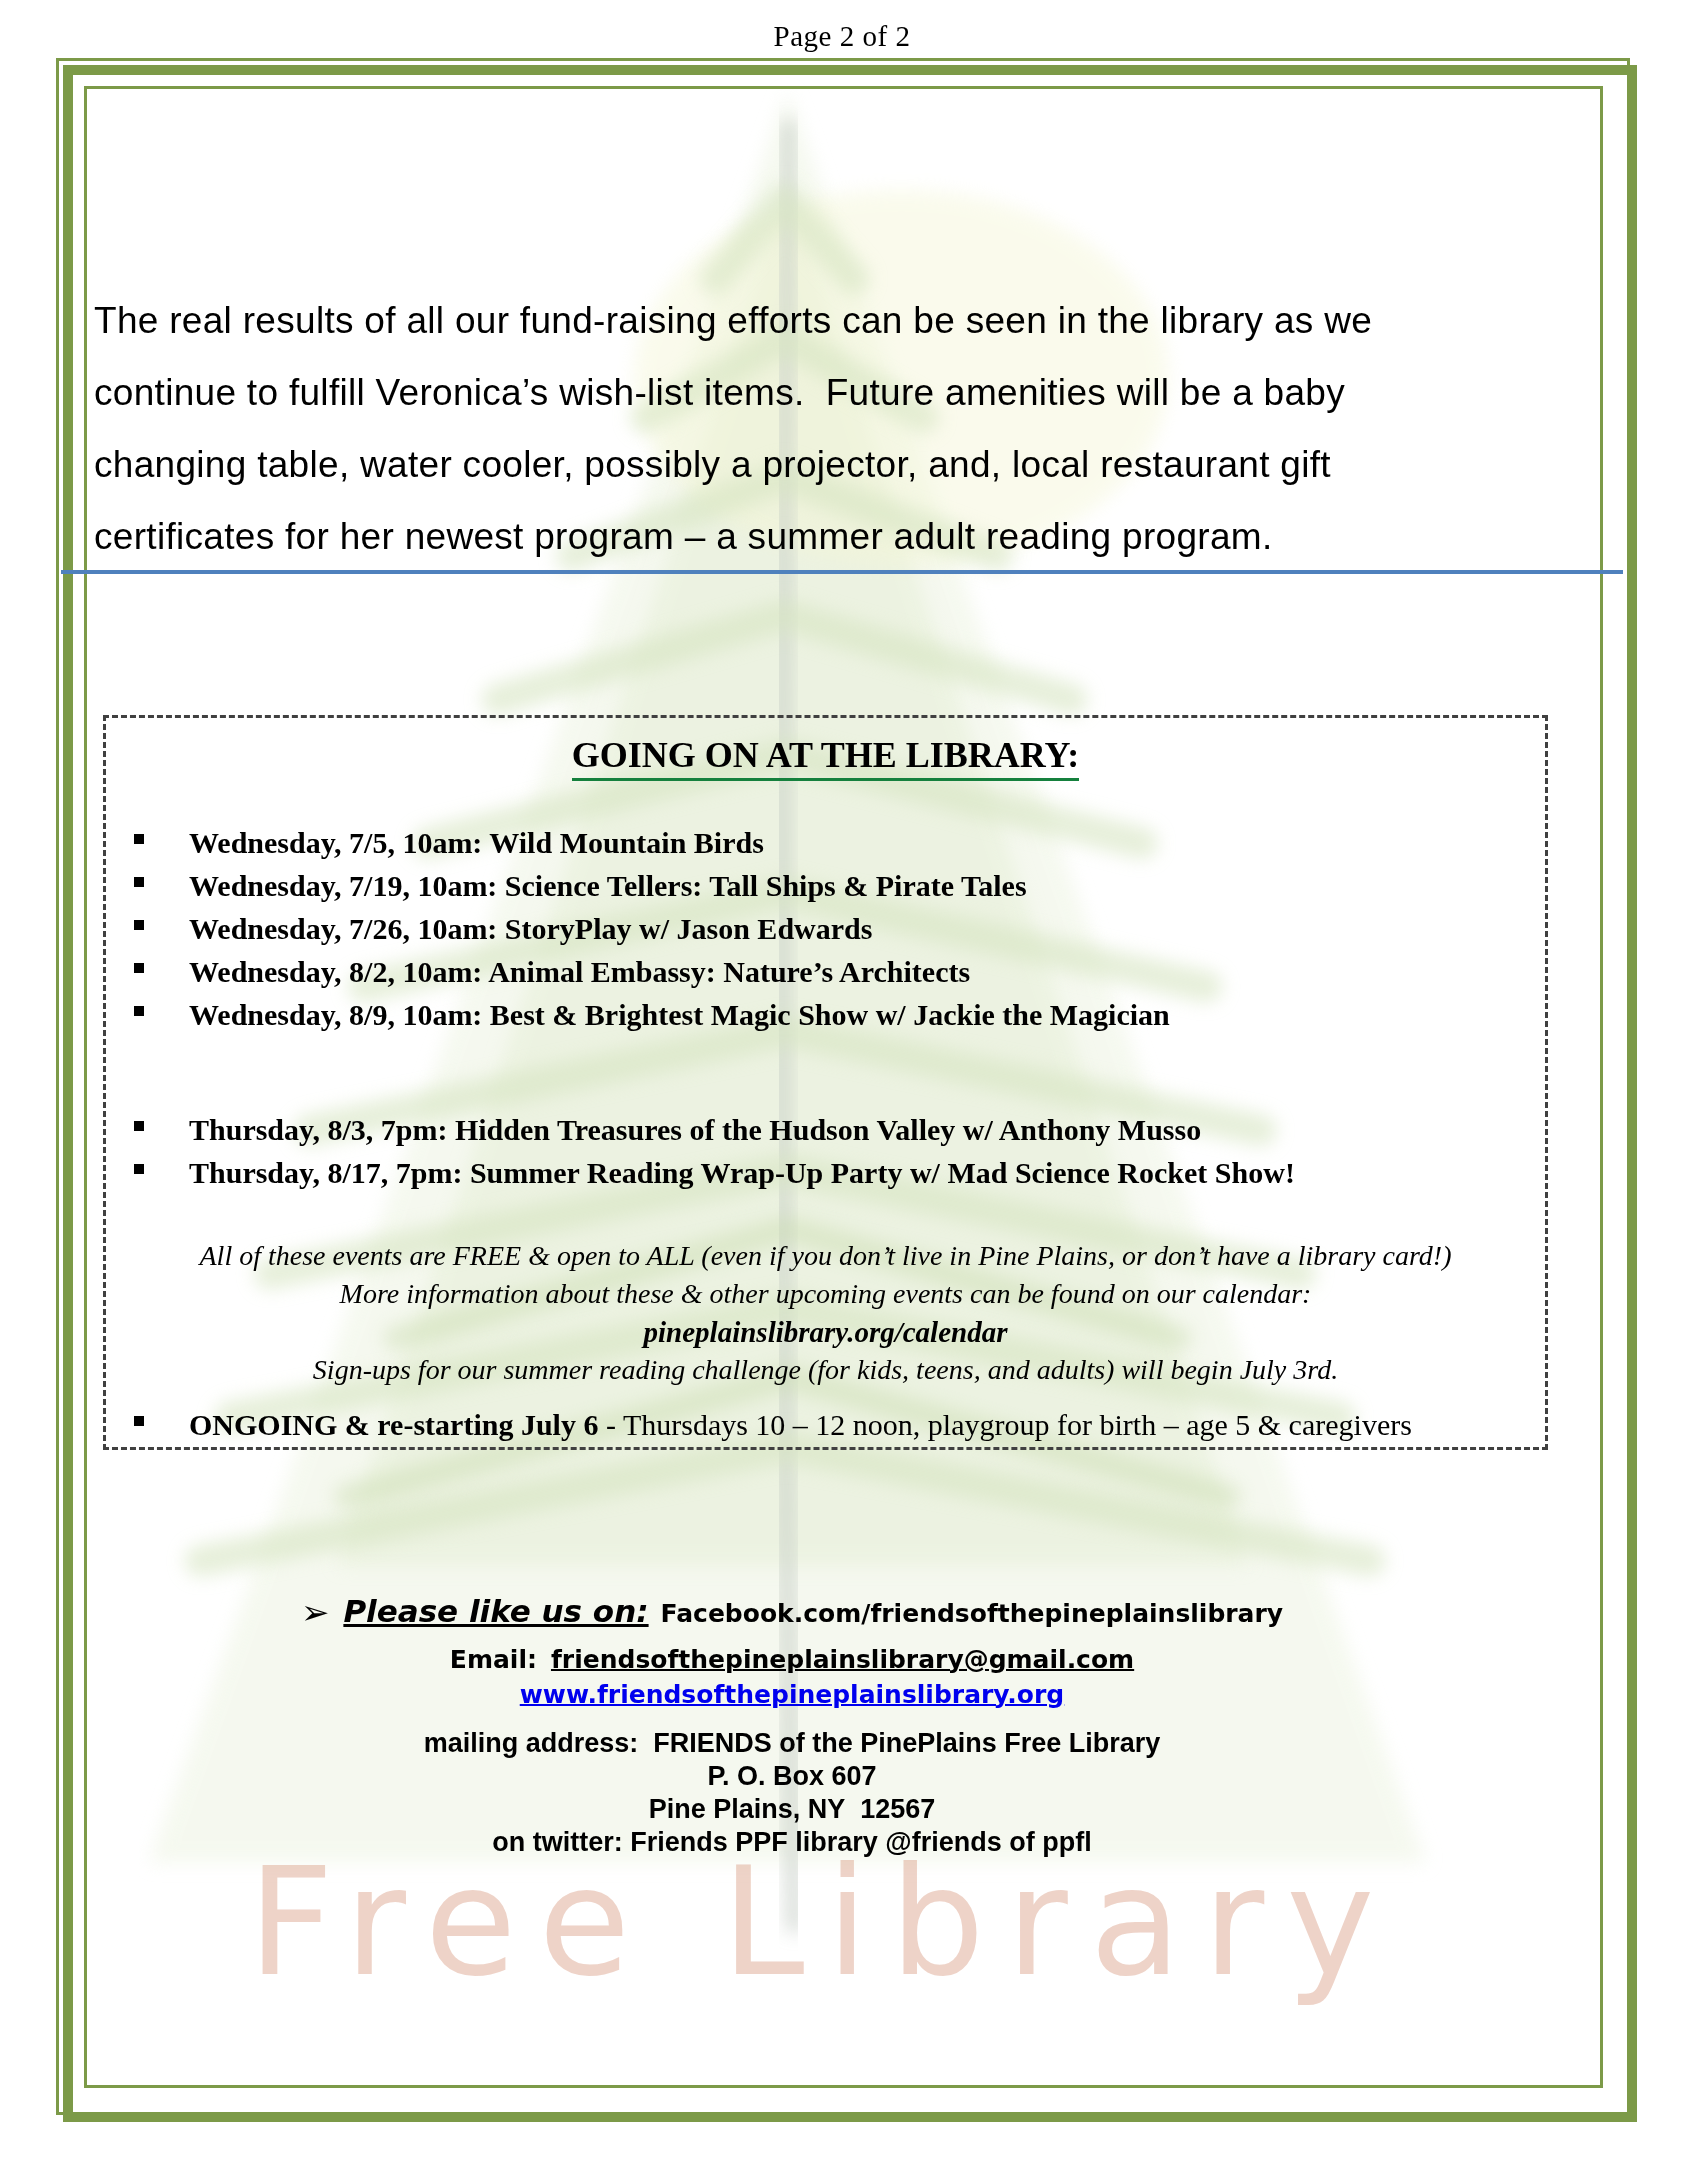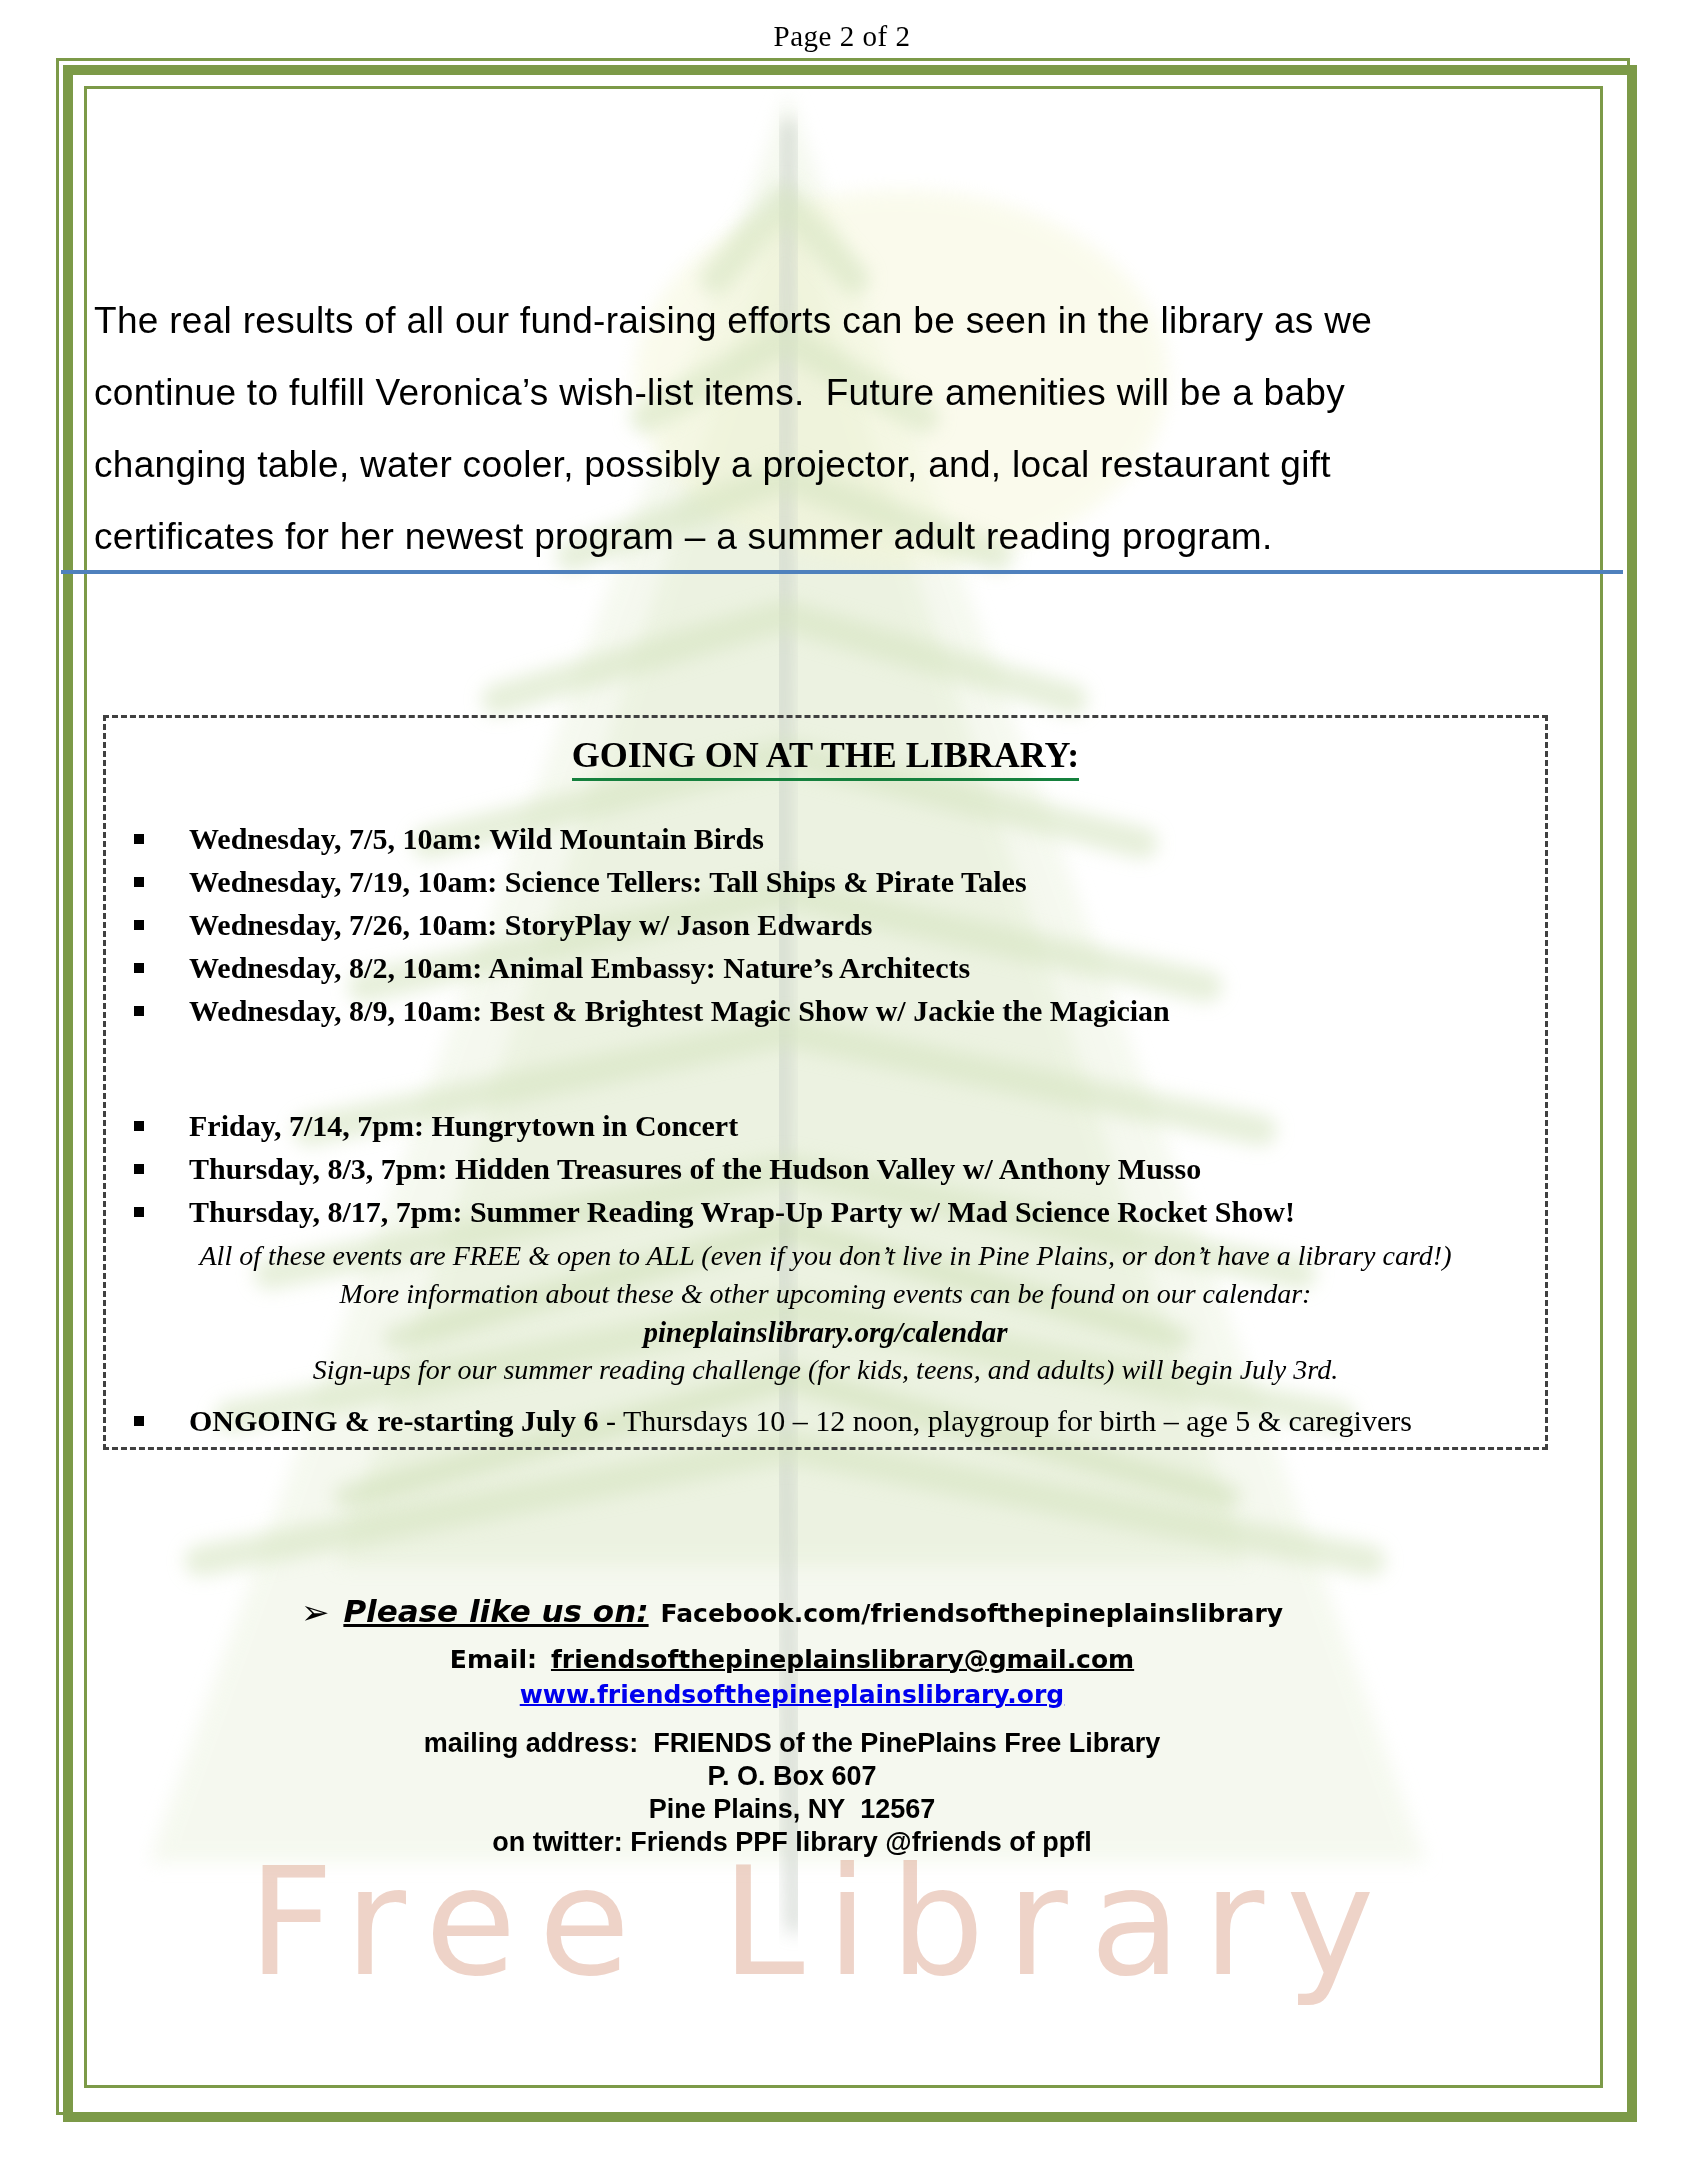--- a/index.html
+++ b/index.html
@@ -39,21 +39,21 @@
     border:3px dashed #404040;box-sizing:border-box;z-index:2;
   }
   .box-heading{
     position:absolute;top:16px;left:0;width:100%;text-align:center;
     font-size:36px;font-weight:bold;
   }
   .box-heading span{display:inline-block;border-bottom:3px solid #15803d;padding-bottom:2px;}
   .evlist{position:absolute;left:28px;}
   .evlist.first{top:99px;}
   .evlist.second{top:386px;}
-  .evrow{display:flex;align-items:center;height:43px;font-size:30px;font-weight:bold;white-space:nowrap;}
+  .evrow{display:flex;align-items:flex-end;height:43px;font-size:30px;font-weight:bold;white-space:nowrap;}
   .sq{width:10px;height:10px;background:#000;flex:0 0 10px;margin-right:45px;align-self:center;}
   .note{position:absolute;top:315px;left:45px;font-size:30px;font-style:italic;}
   .note span{display:inline-block;border-bottom:2px solid #000;padding:0 8px 1px 42px;}
   .center-notes{
     position:absolute;top:519px;left:0;width:100%;text-align:center;
     font-size:28px;font-style:italic;line-height:38px;
   }
   .center-notes .cal{font-family:"Liberation Serif",serif;font-weight:bold;font-size:29px;}
   .ongoing{position:absolute;top:681px;left:28px;}
   .ongoing .rest{font-weight:normal;}
@@ -164,24 +164,20 @@
     <div class="evrow">
       <span class="sq"></span>
       <span>Wednesday, 8/9, 10am: Best &amp; Brightest Magic Show w/ Jackie the Magician</span>
     </div>
   </div>
 
 
   <div class="evlist second">
     <div class="evrow">
       <span class="sq"></span>
-      <span>Friday, 7/14, 7pm: Hungrytown in Concert</span>
-    </div>
-    <div class="evrow">
-      <span class="sq"></span>
       <span>Thursday, 8/3, 7pm: Hidden Treasures of the Hudson Valley w/ Anthony Musso</span>
     </div>
     <div class="evrow">
       <span class="sq"></span>
       <span>Thursday, 8/17, 7pm: Summer Reading Wrap-Up Party w/ Mad Science Rocket Show!</span>
     </div>
   </div>
 
   <div class="center-notes">
     <div>All of these events are FREE &amp; open to ALL (even if you don’t live in Pine Plains, or don’t have a library card!)</div>

